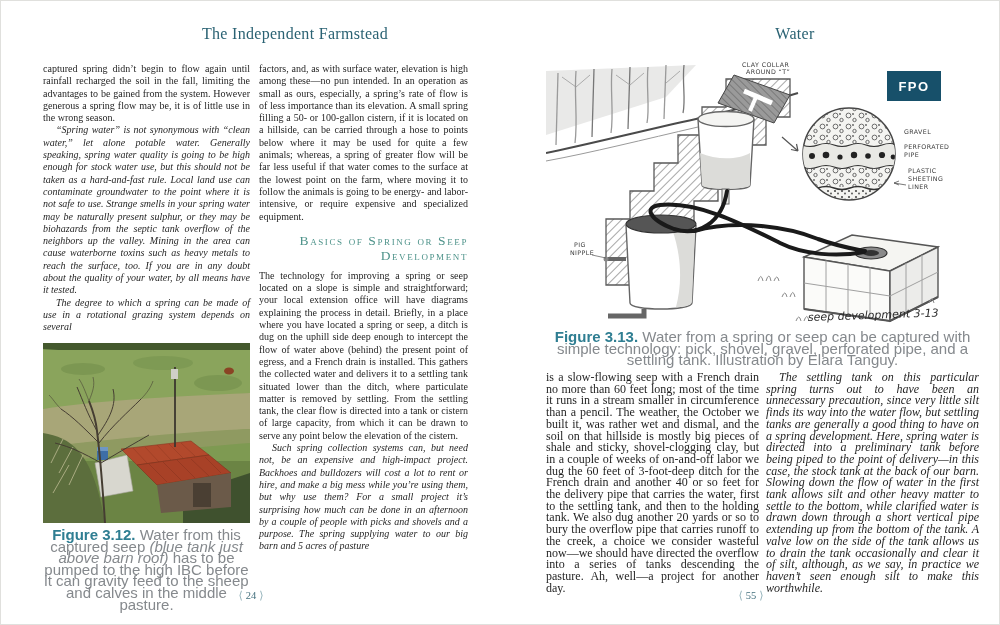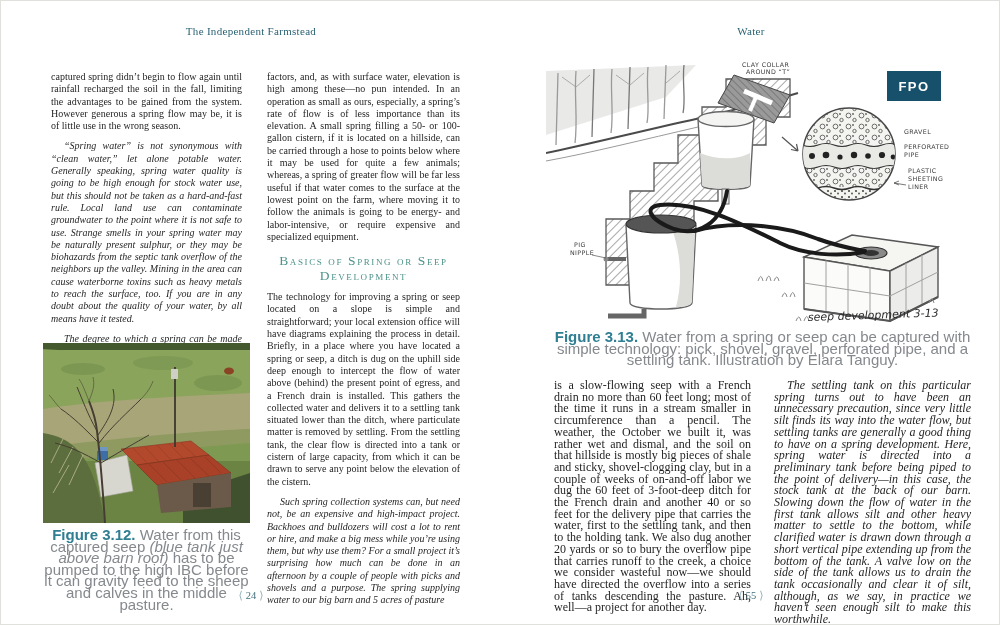--- a/index.html
+++ b/index.html
@@ -4,36 +4,36 @@
 <style>
   html,body{margin:0;padding:0;background:#f4f4f2;}
   .spread{position:relative;width:1000px;height:625px;background:#ffffff;
           border:1px solid #e0e0dd;box-sizing:border-box;overflow:hidden;
           font-family:"Liberation Serif", serif;}
   .page{position:absolute;top:0;height:625px;width:500px;}
   .page-left{left:0;}
   .page-right{left:500px;}
 
   .running-head{position:absolute;top:24px;width:100%;text-align:center;
-    font-size:11px;color:#2a6273;letter-spacing:.3px;}
+    font-size:16px;color:#2a6273;letter-spacing:.3px;padding-left:44px;}
   .pagenum{position:absolute;bottom:24px;width:100%;text-align:center;
     font-size:10.5px;color:#44707e;}
   .pagenum .angle{color:#93b2ba;font-size:11px;padding:0 3px;}
 
-  .bt{margin:8px;font-size:10px;line-height:12.3px;color:#1f1f1f;
+  .bt{margin:0;font-size:10px;line-height:12.3px;color:#1f1f1f;
       text-align:justify;}
   .ind{text-indent:13px;font-style:italic;}
   .rp .bt{font-size:12px;line-height:11.7px;}
 
   .lp-col1{position:absolute;left:42px;top:62px;width:207px;}
   .lp-col2{position:absolute;left:258px;top:62px;width:209px;}
   .rp-col1{position:absolute;left:45px;top:371px;width:213px;}
   .rp-col2{position:absolute;left:265px;top:371px;width:213px;}
 
-  .section-heading{margin:10px 0 7px 0;text-align:center;color:#4e938a;
+  .section-heading{margin:10px 0 7px 0;text-align:right;color:#4e938a;
     font-variant:small-caps;font-size:13.5px;line-height:15px;letter-spacing:1.6px;}
 
   .photo-wrap{position:absolute;left:42px;top:342px;width:207px;height:180px;overflow:hidden;}
   .photo-wrap svg{display:block;}
 
   .caption{font-family:"Liberation Sans", sans-serif;font-size:15px;
     line-height:11.6px;color:#85898d;text-align:center;}
   .caption .fig-label{font-weight:bold;color:#2f7e92;}
   .caption .ital{font-style:italic;}
   .lp-caption{position:absolute;left:42px;top:528px;width:207px;}

